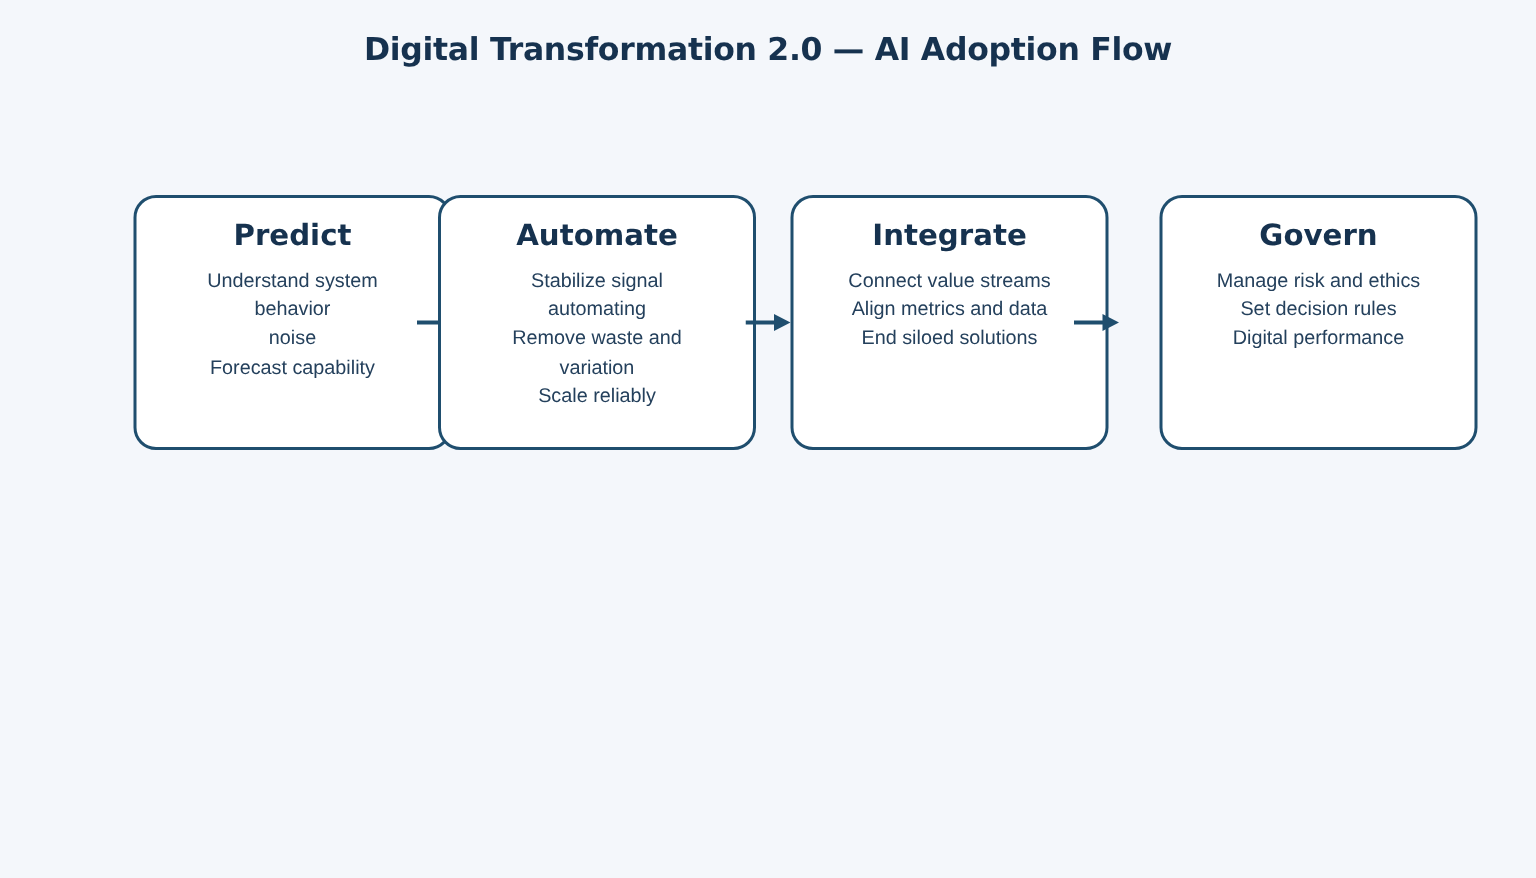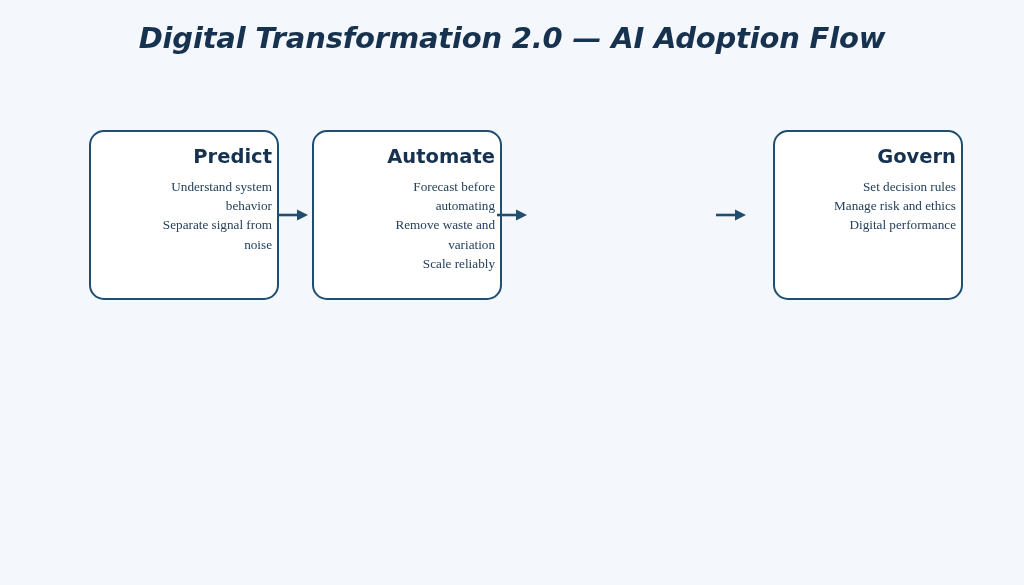--- a/index.html
+++ b/index.html
@@ -18,67 +18,66 @@
     width: 1024px;
     height: 585px;
   }
   #page-title {
     position: absolute;
     left: 0;
     top: 21px;
     width: 1024px;
     text-align: center;
     font-family: "DejaVu Sans", sans-serif;
-    font-size: 29px;
+    font-size: 21px;
     font-weight: bold;
     letter-spacing: -0.2px;
     color: #16324f;
     white-space: nowrap;
-    font-style: italic;
   }
   .stage {
     position: absolute;
     left: 0;
     top: 0;
     width: 1024px;
     height: 585px;
   }
   .node {
     position: absolute;
     top: 130px;
-    width: 190px;
+    width: 212px;
     height: 170px;
     box-sizing: border-box;
     background: #ffffff;
     border: 2.4px solid #1f4e6e;
     border-radius: 15px;
     padding: 14px 5px 0 5px;
-    text-align: right;
+    text-align: center;
   }
   .node-title {
     font-family: "DejaVu Sans", sans-serif;
     font-size: 19.5px;
     font-weight: bold;
     color: #16324f;
     line-height: 22px;
     margin: 0 0 9px 0;
     white-space: nowrap;
   }
   .node-lines {
-    font-family: Liberation Serif, serif;
+    font-family: Liberation Sans, sans-serif;
     font-size: 13.2px;
     font-weight: normal;
     color: #24405c;
     line-height: 19.2px;
   }
   .node-line {
     display: block;
   }
   .node-1 { left: 89px; }
-  .node-2 { left: 312px; }
+  .node-2 { left: 292px; }
   .node-3 { left: 527px; }
   .node-4 { left: 773px; }
 
   .connector {
     position: absolute;
     top: 207px;
     width: 31px;
     height: 16px;
   }
   .connector-1 { left: 278px; }
@@ -92,61 +91,69 @@
 
   <div id="page-title">Digital Transformation 2.0 — AI Adoption Flow</div>
 
   <div class="stage">
 
     <div class="node node-1">
       <div class="node-title">Predict</div>
       <div class="node-lines">
         <span class="node-line">Understand system</span>
         <span class="node-line">behavior</span>
-        <span class="node-line">Separate signal from</span>
         <span class="node-line">noise</span>
+        <span class="node-line">Forecast capability</span>
       </div>
     </div>
 
     <div class="connector connector-1">
       <svg width="31" height="16" viewBox="0 0 31 16" xmlns="http://www.w3.org/2000/svg">
         <line x1="0" y1="8" x2="21" y2="8" stroke="#1f4e6e" stroke-width="2.6"></line>
         <polygon points="19,2.4 30,8 19,13.6" fill="#1f4e6e"></polygon>
       </svg>
     </div>
 
     <div class="node node-2">
       <div class="node-title">Automate</div>
       <div class="node-lines">
-        <span class="node-line">Forecast before</span>
+        <span class="node-line">Stabilize signal</span>
         <span class="node-line">automating</span>
         <span class="node-line">Remove waste and</span>
         <span class="node-line">variation</span>
         <span class="node-line">Scale reliably</span>
       </div>
     </div>
 
     <div class="connector connector-2">
       <svg width="31" height="16" viewBox="0 0 31 16" xmlns="http://www.w3.org/2000/svg">
         <line x1="0" y1="8" x2="21" y2="8" stroke="#1f4e6e" stroke-width="2.6"></line>
         <polygon points="19,2.4 30,8 19,13.6" fill="#1f4e6e"></polygon>
       </svg>
     </div>
 
+    <div class="node node-3">
+      <div class="node-title">Integrate</div>
+      <div class="node-lines">
+        <span class="node-line">Connect value streams</span>
+        <span class="node-line">Align metrics and data</span>
+        <span class="node-line">End siloed solutions</span>
+      </div>
+    </div>
 
     <div class="connector connector-3">
       <svg width="31" height="16" viewBox="0 0 31 16" xmlns="http://www.w3.org/2000/svg">
         <line x1="0" y1="8" x2="21" y2="8" stroke="#1f4e6e" stroke-width="2.6"></line>
         <polygon points="19,2.4 30,8 19,13.6" fill="#1f4e6e"></polygon>
       </svg>
     </div>
 
     <div class="node node-4">
       <div class="node-title">Govern</div>
       <div class="node-lines">
+        <span class="node-line">Manage risk and ethics</span>
         <span class="node-line">Set decision rules</span>
-        <span class="node-line">Manage risk and ethics</span>
         <span class="node-line">Digital performance</span>
       </div>
     </div>
 
   </div>
 </div>
 
 </body></html>

